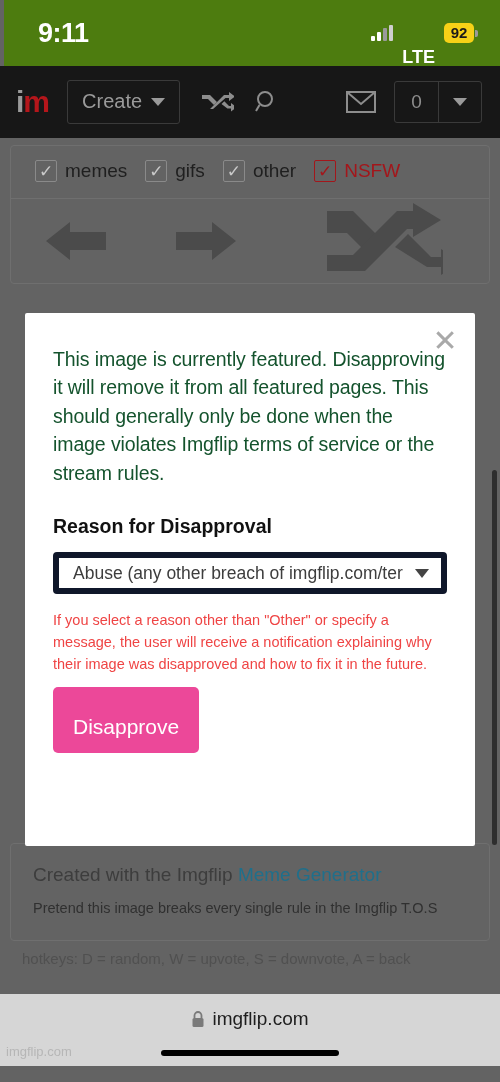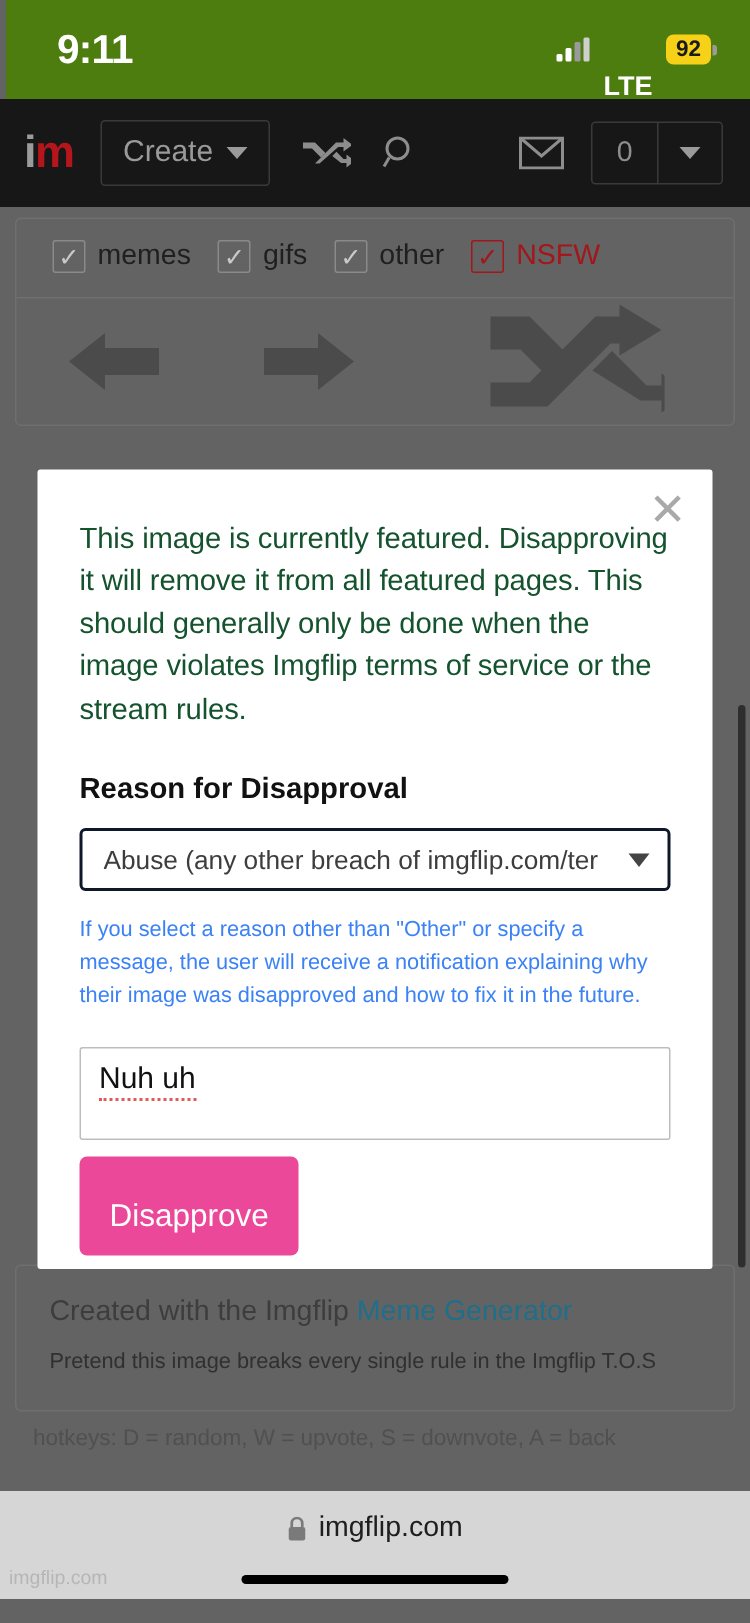--- a/index.html
+++ b/index.html
@@ -113,32 +113,32 @@
     color: #a9a9a9; font-size: 30px; line-height: 1; font-weight: 300;
   }
   .modal-inner { padding: 32px 28px 0 28px; }
   .modal-body {
     color: #14532d; font-size: 19.5px; line-height: 1.46; letter-spacing: -0.1px;
   }
   .modal-h {
     color: #111111; font-size: 19.5px; font-weight: 700; margin: 28px 0 14px;
   }
   .select-box {
-    border: 2px solid #0f172a; border-radius: 4px; height: 42px;
+    border: 6px solid #0f172a; border-radius: 4px; height: 42px;
     display: flex; align-items: center; padding: 0 12px 0 14px; background: #fff;
   }
   .select-value {
     color: #3d3d3d; font-size: 17.5px; flex: 1; white-space: nowrap; overflow: hidden;
   }
   .select-caret {
     width: 0; height: 0; border-left: 7px solid transparent; border-right: 7px solid transparent;
     border-top: 9px solid #444; margin-left: 6px;
   }
   .helper {
-    color: #3b82f6; font-size: 14.5px; line-height: 1.5; margin: 16px 0 0;
+    color: #ef4444; font-size: 14.5px; line-height: 1.5; margin: 16px 0 0;
   }
   .textarea {
     margin-top: 22px; border: 1px solid #bdbdbd; border-radius: 2px;
     height: 62px; padding: 9px 12px; background: #fff;
   }
   .textarea .val {
     color: #111; font-size: 20px; display: inline-block;
     border-bottom: 2px dotted #e05a5a; padding-bottom: 1px;
   }
   .disapprove-btn {
@@ -286,23 +286,20 @@
   <div class="modal">
     <div class="modal-close">✕</div>
     <div class="modal-inner">
       <div class="modal-body">This image is currently featured. Disapproving it will remove it from all featured pages. This should generally only be done when the image violates Imgflip terms of service or the stream rules.</div>
       <div class="modal-h">Reason for Disapproval</div>
       <div class="select-box">
         <div class="select-value">Abuse (any other breach of imgflip.com/ter</div>
         <div class="select-caret"></div>
       </div>
       <div class="helper">If you select a reason other than "Other" or specify a message, the user will receive a notification explaining why their image was disapproved and how to fix it in the future.</div>
-      <div class="textarea">
-        <span class="val">Nuh uh</span>
-      </div>
       <div class="disapprove-btn">Disapprove</div>
     </div>
   </div>
 
   <div class="page-scrollbar"></div>
 
   <div class="browser-bar">
     <div class="url-row">
       <svg width="14" height="17" viewBox="0 0 14 17" aria-hidden="true">
         <path d="M3.5 7 V4.5 a3.5 3.5 0 0 1 7 0 V7" fill="none" stroke="#7a7a7a" stroke-width="1.8"></path>

